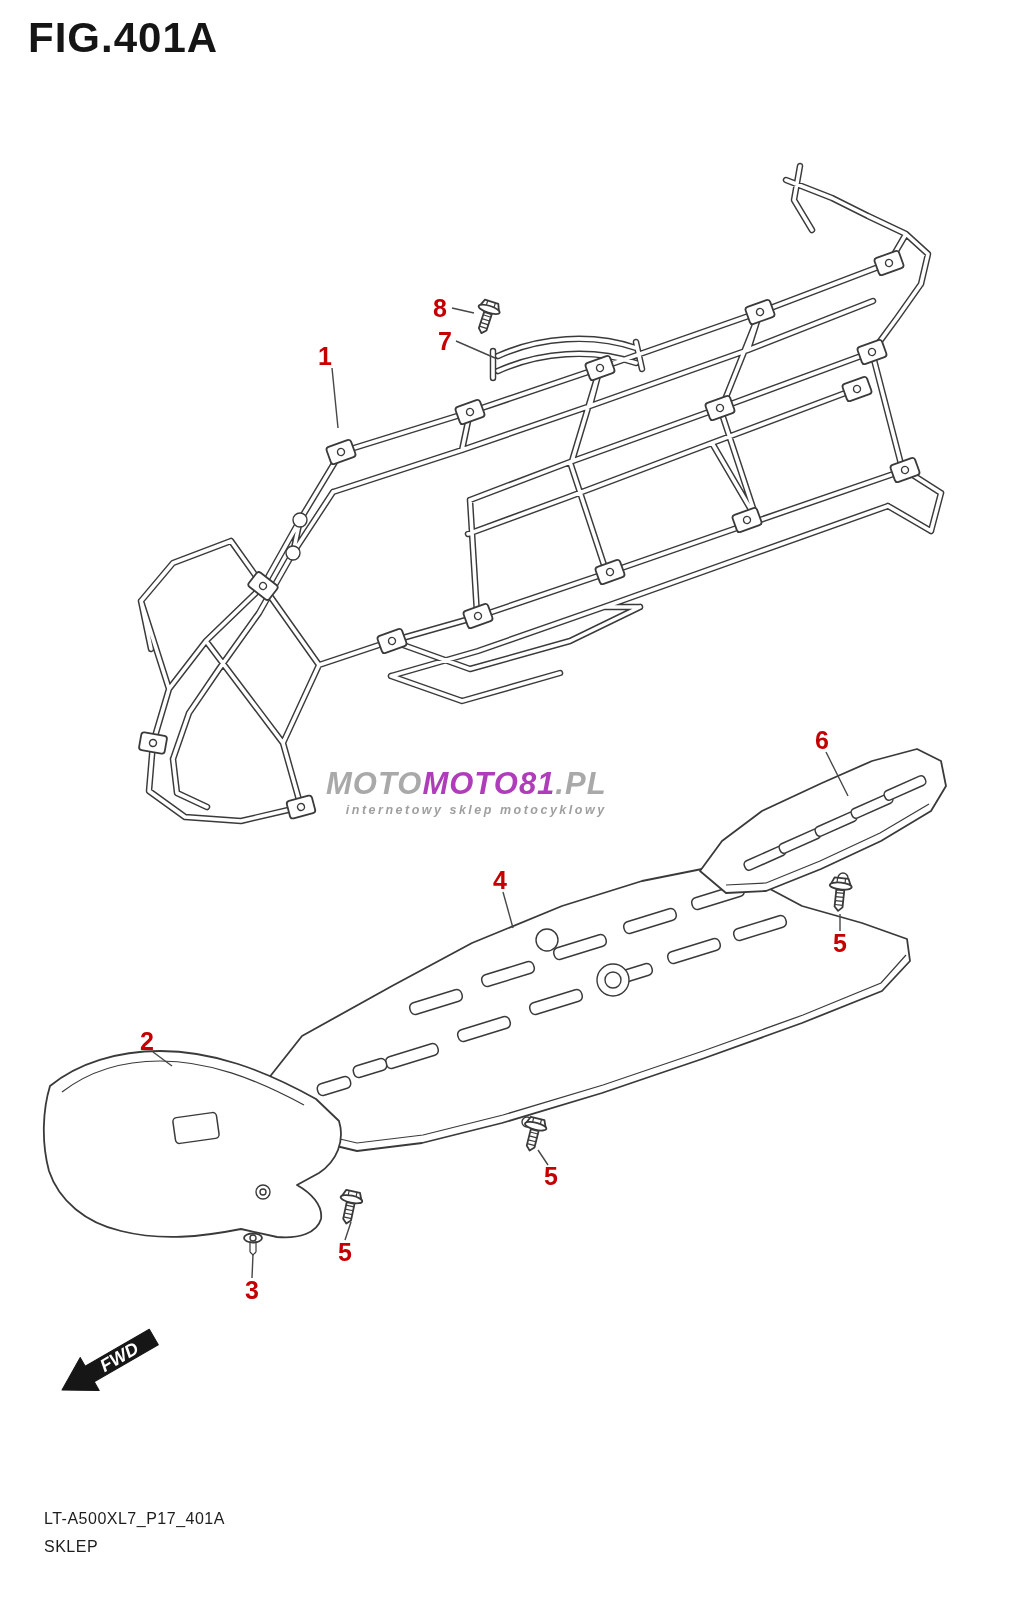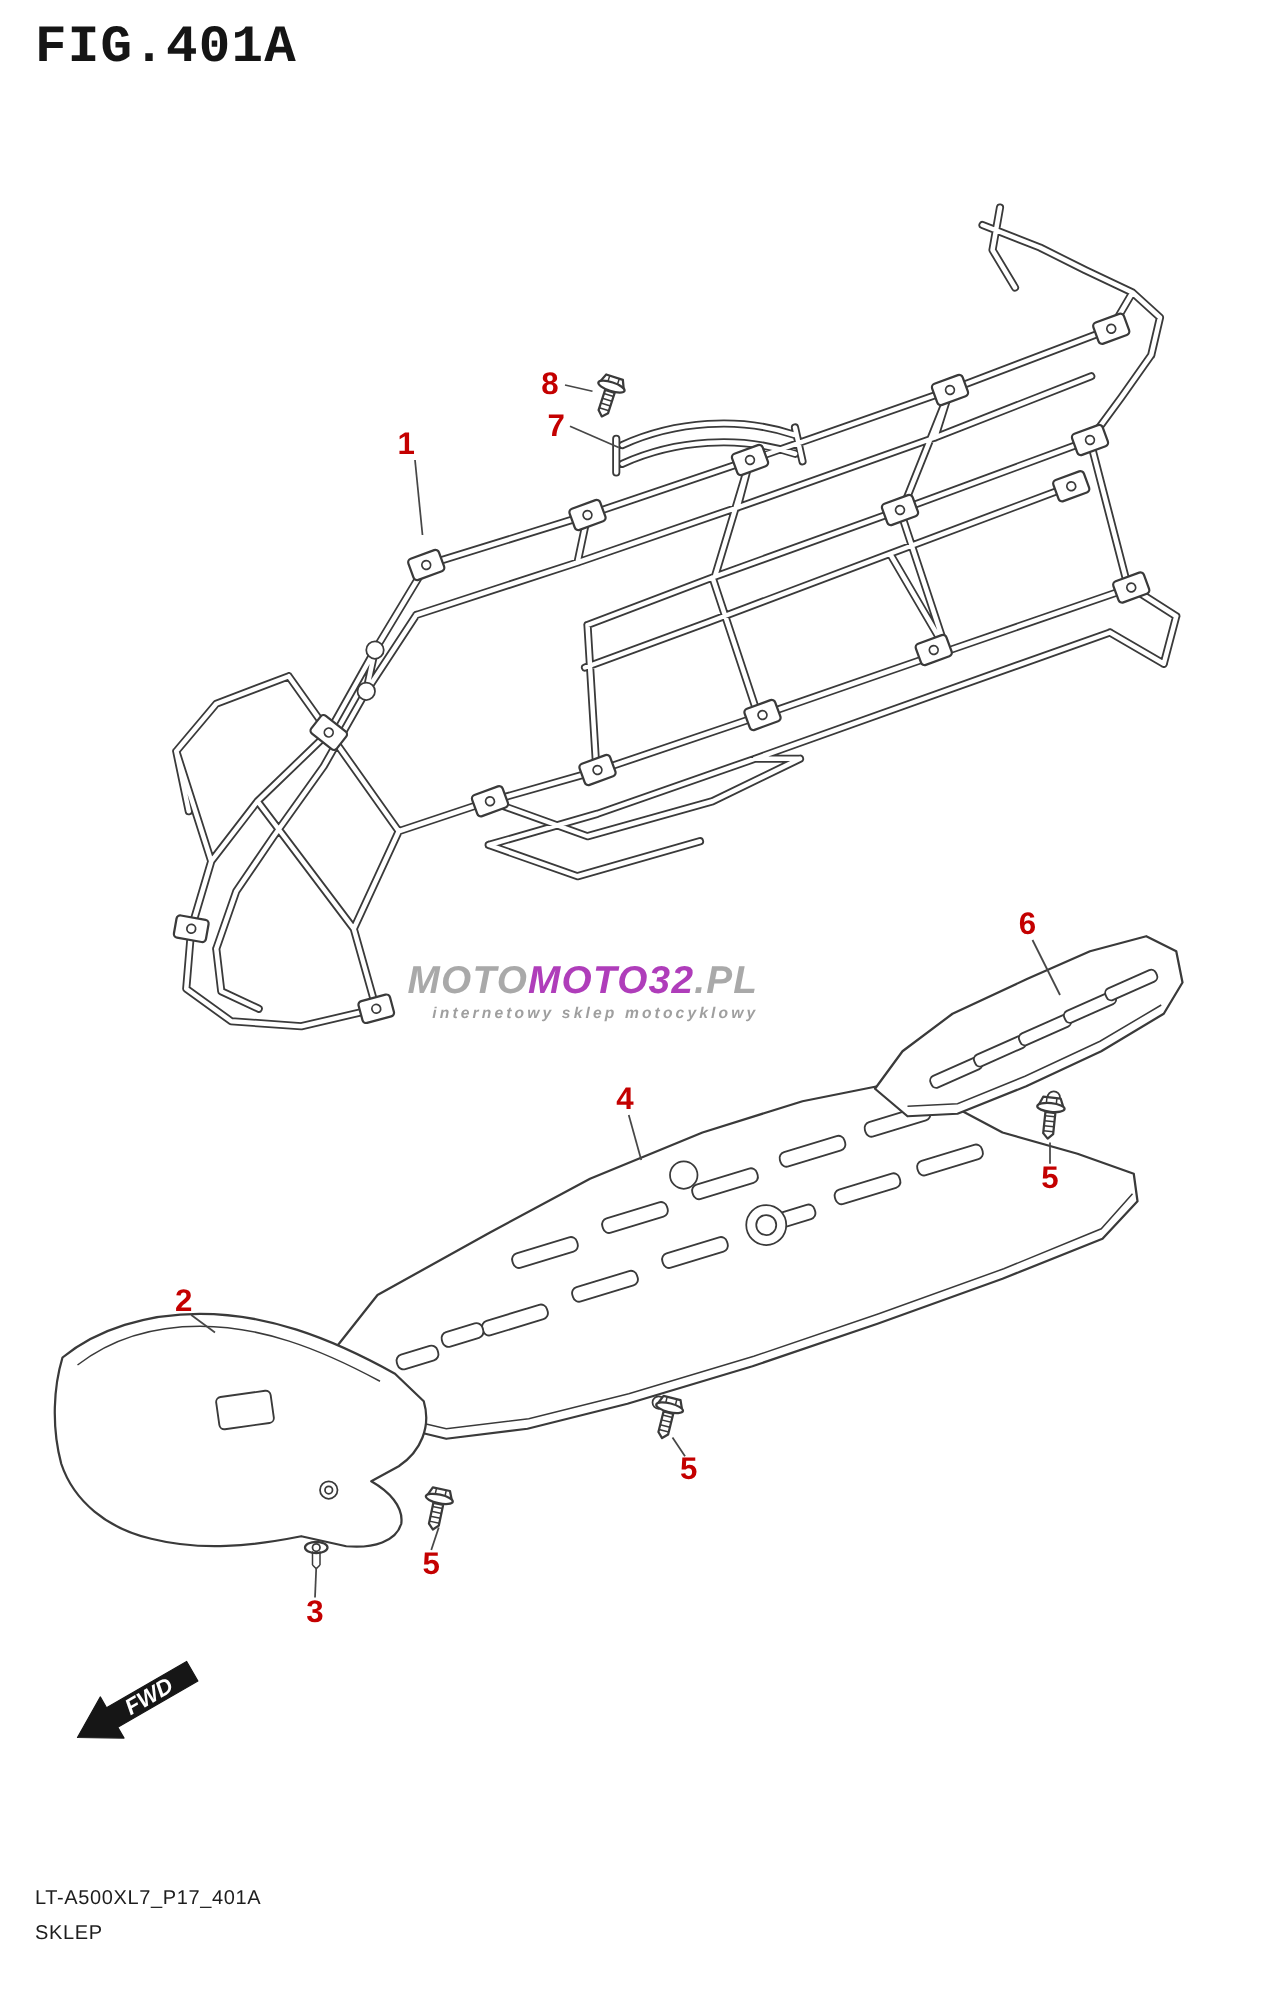--- a/index.html
+++ b/index.html
@@ -4,21 +4,21 @@
 <style>
   html,body{margin:0;padding:0;background:#e8e8e8;}
   .page{
     position:relative;width:1024px;height:1600px;background:#ffffff;
     margin:0 auto;overflow:hidden;
     font-family:"Liberation Sans",sans-serif;
   }
   .fig-title{
     position:absolute;left:28px;top:14px;margin:0;
     font-size:42px;font-weight:800;letter-spacing:1px;color:#151515;
-    font-family:Liberation Mono, monospace;
+    font-family:Liberation Sans, sans-serif;
   }
   .diagram-svg{position:absolute;left:0;top:0;width:1024px;height:1600px;}
 
   
   .o{fill:none;stroke:#3a3a3a;stroke-width:6.5;stroke-linecap:round;stroke-linejoin:round}
   .i{fill:none;stroke:#ffffff;stroke-width:3.6;stroke-linecap:round;stroke-linejoin:round}
   .plate{fill:#ffffff;stroke:#3a3a3a;stroke-width:1.8;stroke-linejoin:round}
   .slot{fill:#ffffff;stroke:#3a3a3a;stroke-width:1.5}
   .hole{fill:#ffffff;stroke:#3a3a3a;stroke-width:1.4}
   .thin{fill:none;stroke:#3a3a3a;stroke-width:1.2}
@@ -31,21 +31,21 @@
   }
 
   .watermark{position:absolute;left:326px;top:766px;opacity:.85;pointer-events:none;}
   .wm-main{font-style:italic;font-weight:800;font-size:31px;letter-spacing:1px;white-space:nowrap;}
   .wm-gray{color:#9b9b9b}
   .wm-orange{color:#a21caf}
   .wm-sub{font-style:italic;font-weight:700;font-size:12.5px;color:#8f8f8f;letter-spacing:2.5px;text-align:right;margin-top:1px;}
 
   .fwd-text{fill:#ffffff;font-family:"Liberation Sans",sans-serif;font-style:italic;font-weight:700;font-size:18px;text-anchor:middle;}
 
-  .footer{position:absolute;left:28px;top:1510px;color:#1d1d1d;}
+  .footer{position:absolute;left:44px;top:1510px;color:#1d1d1d;}
   .footer-code{font-size:16px;letter-spacing:.5px;}
   .footer-name{font-size:16px;margin-top:10px;letter-spacing:.5px;}
 </style>
 </head>
 <body>
 
 <div class="page">
 
   <h1 class="fig-title">FIG.401A</h1>
 
@@ -256,21 +256,21 @@
   <div class="callout" style="left:445px;top:341px">7</div>
   <div class="callout" style="left:822px;top:740px">6</div>
   <div class="callout" style="left:500px;top:880px">4</div>
   <div class="callout" style="left:840px;top:943px">5</div>
   <div class="callout" style="left:147px;top:1041px">2</div>
   <div class="callout" style="left:551px;top:1176px">5</div>
   <div class="callout" style="left:345px;top:1252px">5</div>
   <div class="callout" style="left:252px;top:1290px">3</div>
 
   <div class="watermark">
-    <div class="wm-main"><span class="wm-gray">MOTO</span><span class="wm-orange">MOTO</span><span class="wm-orange">32</span><span class="wm-gray">.PL</span></div>
+    <div class="wm-main"><span class="wm-gray">MOTO</span><span class="wm-orange">MOTO</span><span class="wm-orange">81</span><span class="wm-gray">.PL</span></div>
     <div class="wm-sub">internetowy sklep motocyklowy</div>
   </div>
 
   <div class="footer">
     <div class="footer-code">LT-A500XL7_P17_401A</div>
     <div class="footer-name">SKLEP</div>
   </div>
 
 </div>
 

